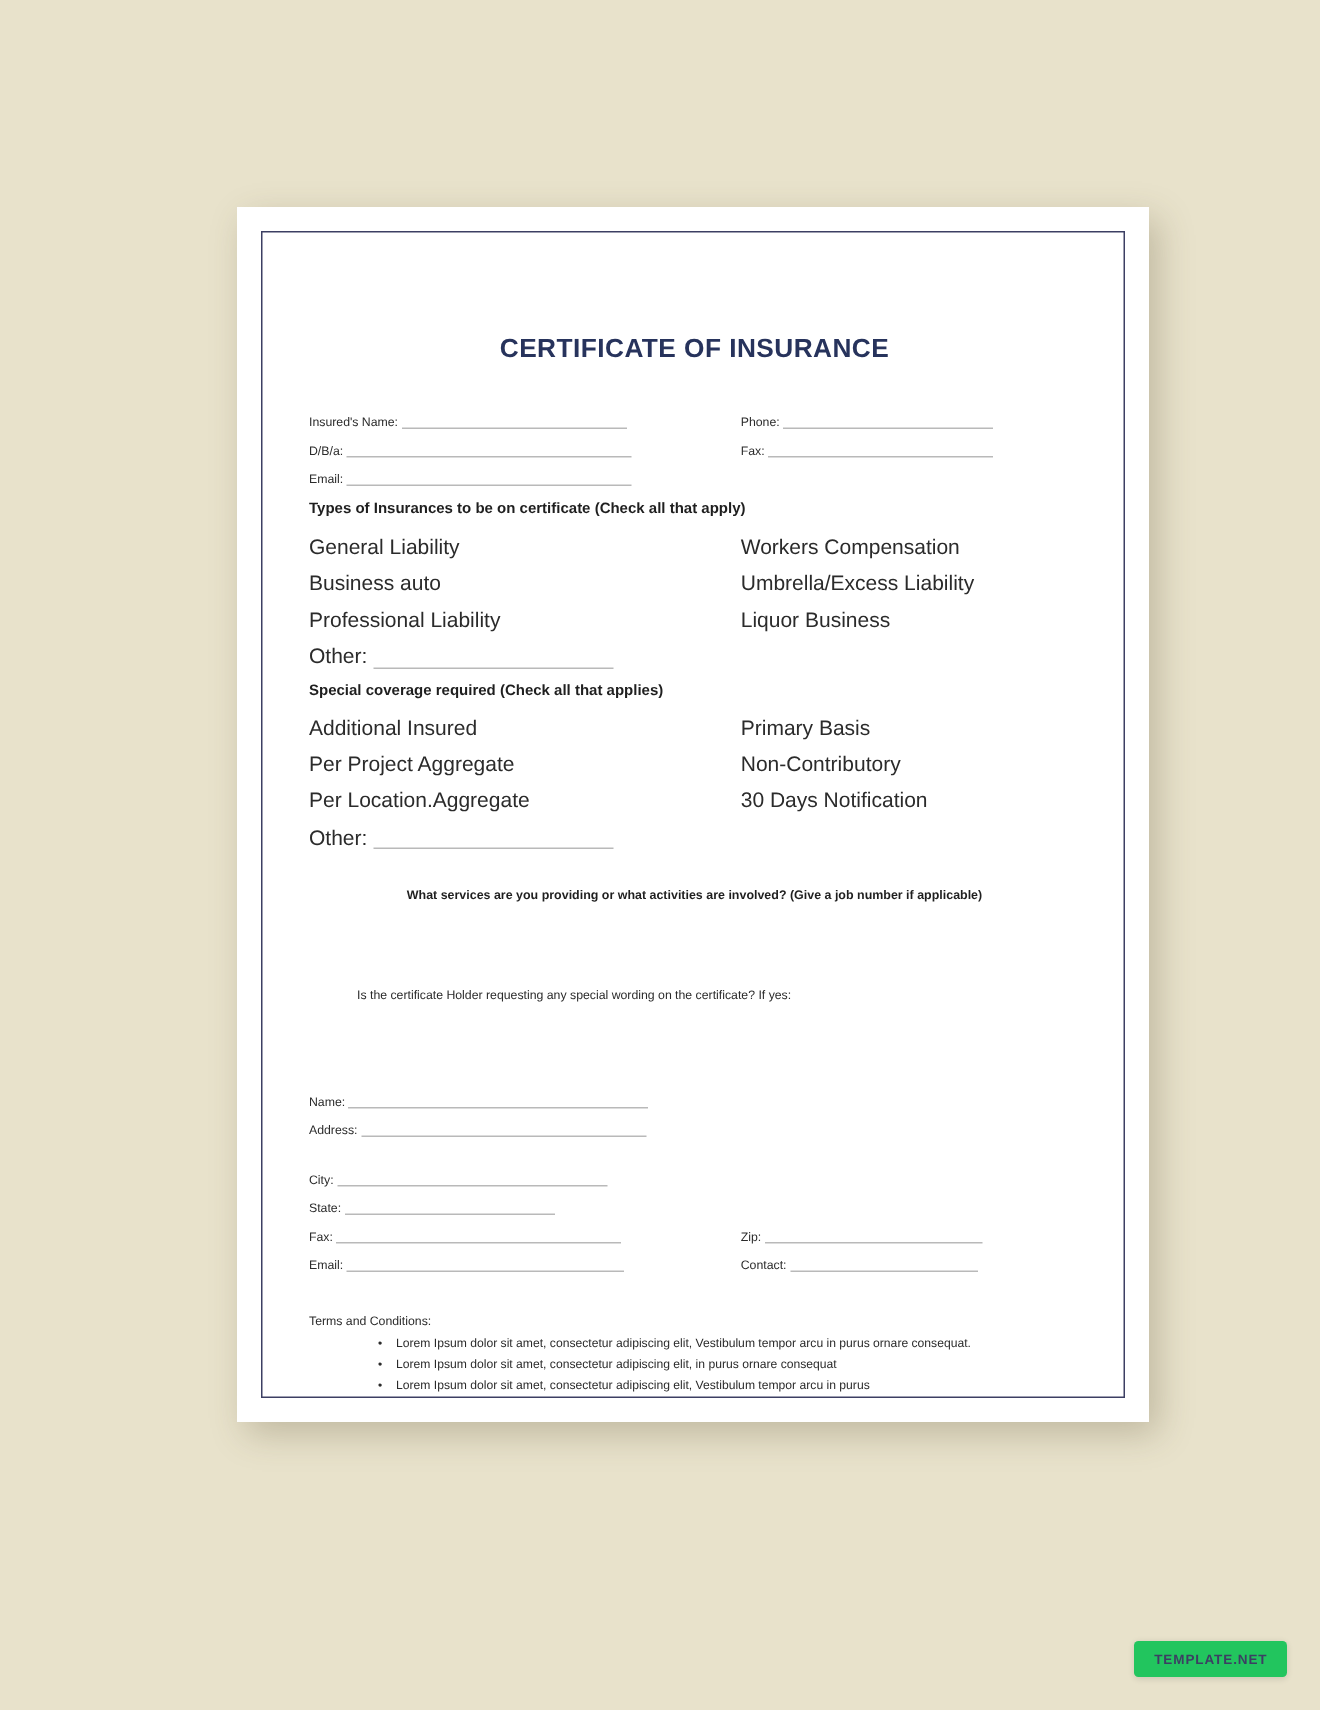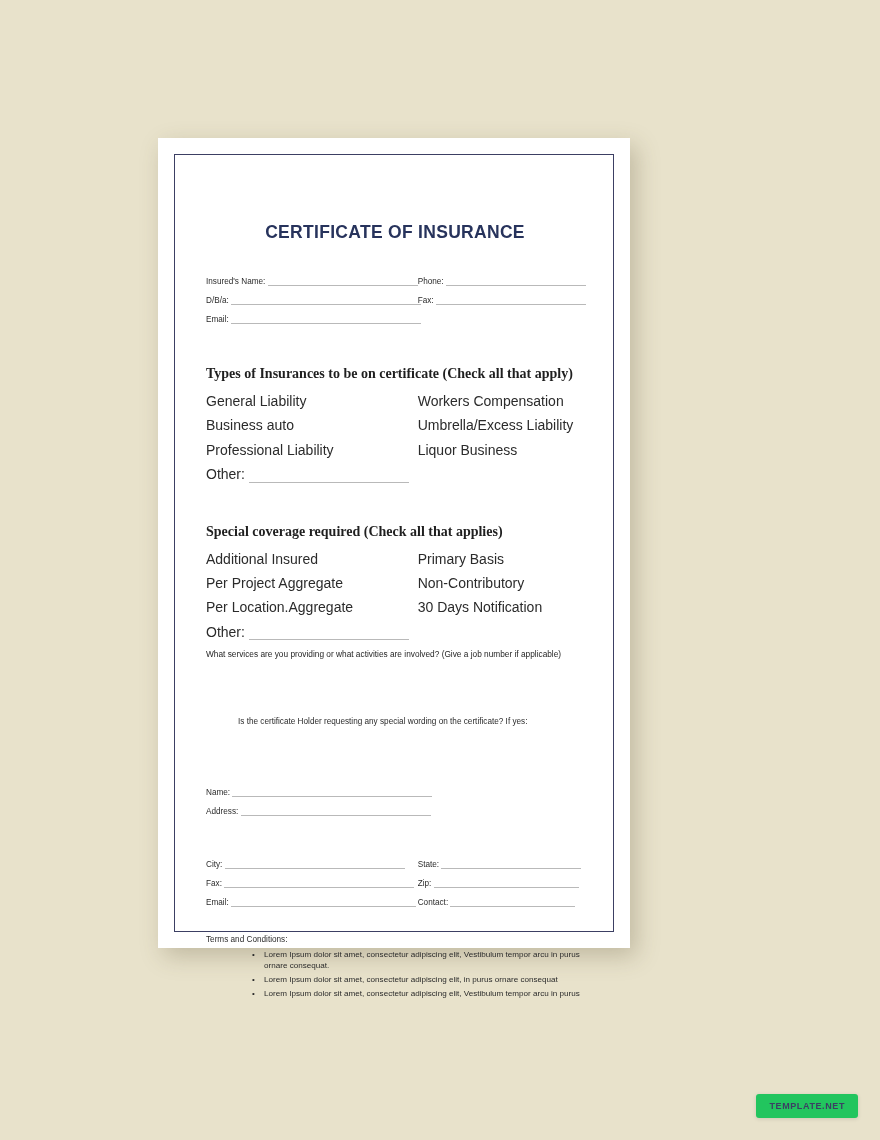--- a/index.html
+++ b/index.html
@@ -12,21 +12,21 @@
     background: #e8e2cb;
     font-family: "Liberation Sans", sans-serif;
     position: relative;
     overflow: hidden;
   }
 
   .page-shadow {
     position: absolute;
     left: 158px;
     top: 138px;
-    width: 472px;
+    width: 608px;
     height: 810px;
     background: #ffffff;
     box-shadow: 6px 8px 22px rgba(90, 80, 50, 0.28);
   }
 
   .page-border {
     position: absolute;
     left: 16px;
     top: 16px;
     right: 16px;
@@ -83,40 +83,40 @@
   }
 
   .fld-line {
     display: inline-block;
     border-bottom: 0.7px solid #b9b9b9;
     height: 8px;
     vertical-align: bottom;
   }
 
   .heading {
-    font-size: 14px;
+    font-size: 10px;
     font-weight: bold;
     color: #1f1f1f;
-    margin-top: 32px;
+    margin-top: 0;
     margin-bottom: 12px;
-    font-family: Liberation Serif, serif;
   }
 
   .item {
     font-size: 14px;
     color: #2b2b2b;
     margin-bottom: 9px;
     line-height: 1.1;
   }
 
   .question {
     font-size: 8.3px;
-    font-weight: normal;
+    font-weight: bold;
     color: #1f1f1f;
-    margin-top: 0;
+    margin-top: 16px;
+    text-align: center;
   }
 
   .question-sub {
     font-size: 8.2px;
     color: #2b2b2b;
     margin-top: 52px;
   }
 
   .answer-space {
     height: 58px;
@@ -272,21 +272,21 @@
       <div class="row">
         <div class="col-left">
           <div class="fld">
             <span class="fld-label">Address:</span>
             <span class="fld-line" style="width:190px;"></span>
           </div>
         </div>
         <div class="col-right"></div>
       </div>
 
-      <div class="row" style="margin-top:34px;">
+      <div class="row" style="margin-top:14px;flex-direction:column;">
         <div class="col-left">
           <div class="fld">
             <span class="fld-label">City:</span>
             <span class="fld-line" style="width:180px;"></span>
           </div>
         </div>
         <div class="col-right">
           <div class="fld">
             <span class="fld-label">State:</span>
             <span class="fld-line" style="width:140px;"></span>

